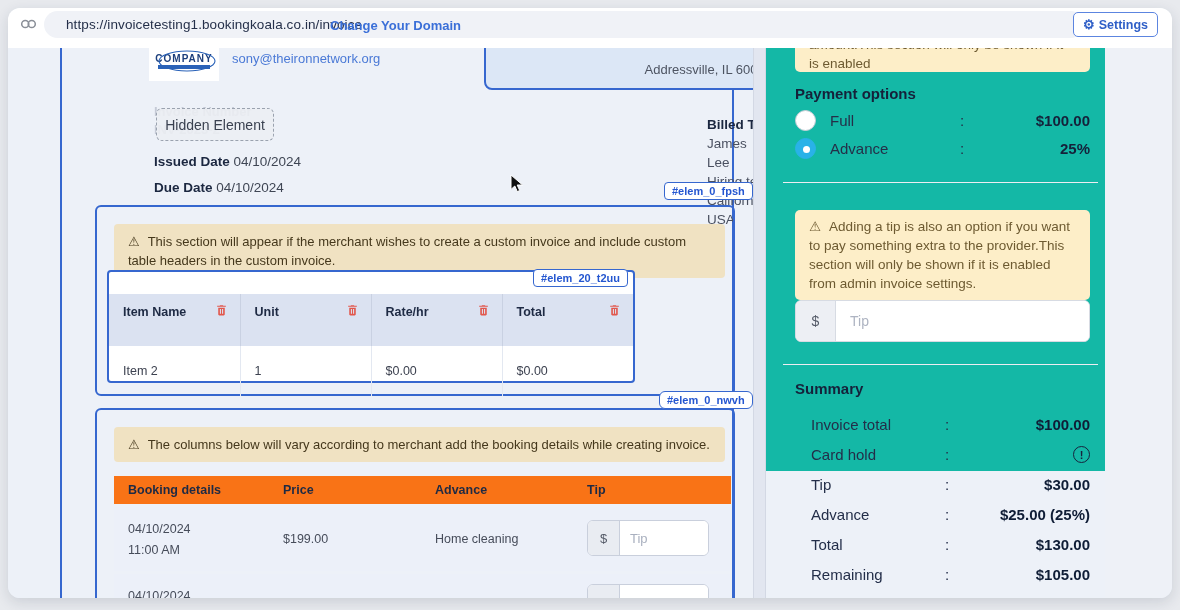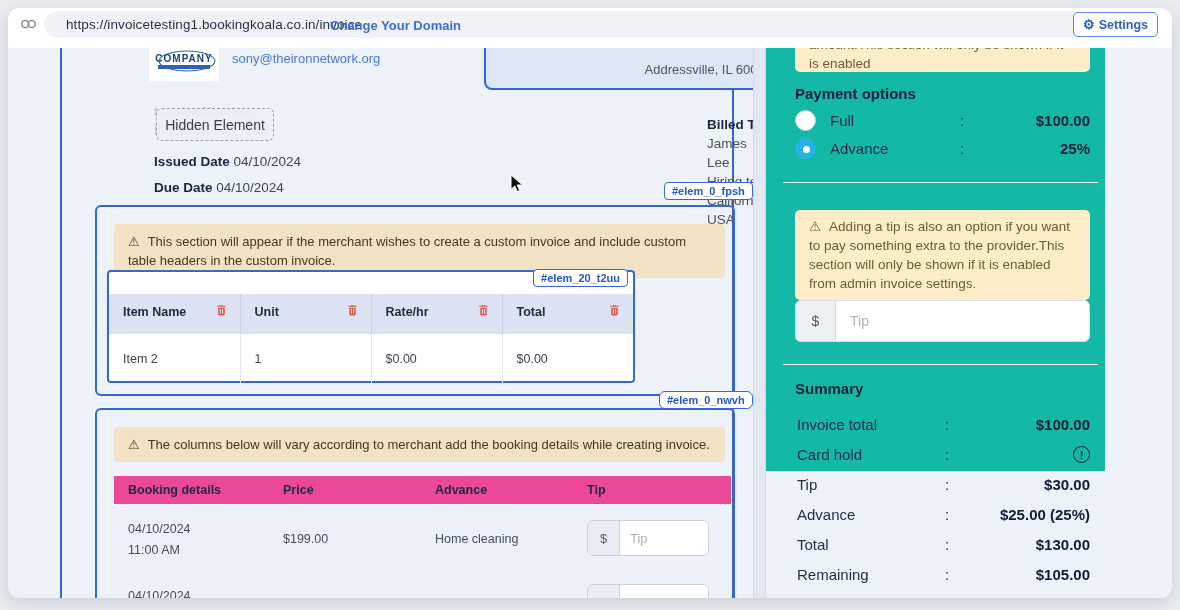--- a/index.html
+++ b/index.html
@@ -56,29 +56,29 @@
   .badge { position:absolute; background:#fff; border:1.5px solid #3667cf; border-radius:4px;
            color:#2456d0; font-size:11px; font-weight:bold; padding:2px 7px; z-index:5; cursor:pointer; }
 
   .sectionbox { position:absolute; left:85px; width:640px; border:2px solid #3667cf; border-radius:6px; }
   .warn { background:#f0e2c2; border-radius:4px; color:#45381c; font-size:13px; line-height:19px; padding:8px 14px; }
   .warnicon { margin-right:8px; }
 
   .itemsbox { position:absolute; left:10px; top:63px; width:528px; height:113px; background:#fff;
               border:2px solid #3667cf; border-radius:4px; }
   table.grid { width:100%; border-collapse:collapse; table-layout:fixed; }
-  table.grid th { background:#dbe2f1; font-size:12.5px; color:#1e2a44; text-align:left; padding:9px 12px 14px 14px;
+  table.grid th { background:#dbe2f1; font-size:12.5px; color:#1e2a44; text-align:left; padding:9px 12px 26px 14px;
                   border-right:1px solid #c9d1e2; height:31px; }
   table.grid th:last-child, table.grid td:last-child { border-right:none; }
   table.grid td { font-size:12.5px; color:#3d4250; padding:18px 12px 18px 14px; border-right:1px solid #e3e8f1; }
   .thflex { display:flex; align-items:center; justify-content:space-between; }
   .trash { flex:0 0 auto; cursor:pointer; }
 
   .bookingtable { position:absolute; left:17px; top:66px; width:617px; }
-  .bookingtable .bhead { display:flex; background:#ec4899; height:28px; align-items:center; }
+  .bookingtable .bhead { display:flex; background:#f97316; height:28px; align-items:center; }
   .bookingtable .bhead > div { font-size:12.5px; font-weight:bold; color:#1e2a44; padding-left:14px; }
   .brow { display:flex; background:#ecf0f9; margin-top:3px; }
   .bcol1 { width:155px; } .bcol2 { width:152px; } .bcol3 { width:152px; } .bcol4 { width:158px; }
   .brow > div { padding-left:14px; font-size:12.5px; color:#464c5a; }
 
   .tipgroup { display:flex; width:122px; height:36px; border:1px solid #c9cfdc; border-radius:6px; background:#fff; overflow:hidden; }
   .tipprefix { width:33px; background:#e9ecf2; border-right:1px solid #c9cfdc; display:flex; align-items:center; justify-content:center;
                font-size:13px; color:#555b68; }
   .tipgroup input { border:none; outline:none; width:88px; padding:0 10px; font-size:13px; color:#3a4150;
                     font-family:"Liberation Sans", sans-serif; background:#fff; }
@@ -98,21 +98,21 @@
   .sb-div { position:absolute; left:17px; width:315px; height:1px; background:#ededf2; }
 
   .addtipgroup { position:absolute; left:29px; top:292px; width:295px; height:42px; border:1px solid #d7dbe3;
                  border-radius:6px; background:#fff; display:flex; overflow:hidden; }
   .addtipgroup .tipprefix { width:40px; font-size:14px; background:#edeff4; border-right:1px solid #d7dbe3; }
   .addtipgroup input { border:none; outline:none; flex:1; padding:0 14px; font-size:14px; color:#3a4150;
                        font-family:"Liberation Sans", sans-serif; }
   .addtipgroup input::placeholder { color:#aeb4c2; }
 
   .sumrow { position:absolute; left:29px; width:295px; height:20px; }
-  .sumlabel { position:absolute; left:2px; font-size:15px; color:#232e49; }
+  .sumlabel { position:absolute; left:16px; font-size:15px; color:#232e49; }
   .sumcolon { position:absolute; left:150px; font-size:15px; color:#232e49; }
   .sumvalue { position:absolute; right:0; font-size:15px; font-weight:bold; color:#0f1d36; }
   .infoicon { position:absolute; right:0; top:0px; width:17px; height:17px; border:1.5px solid #17233d; border-radius:50%;
               font-size:11px; font-weight:bold; color:#17233d; display:flex; align-items:center; justify-content:center; cursor:pointer; }
 
   .cursor { position:absolute; left:500px; top:166px; z-index:50; pointer-events:none; }
 </style>
 </head>
 <body>
 

